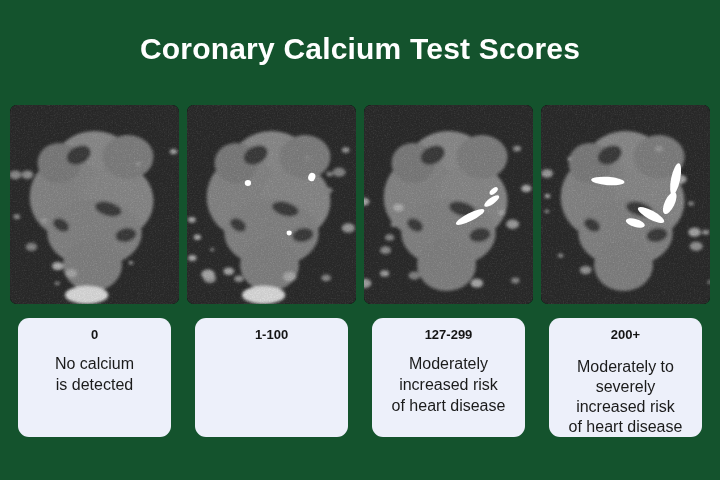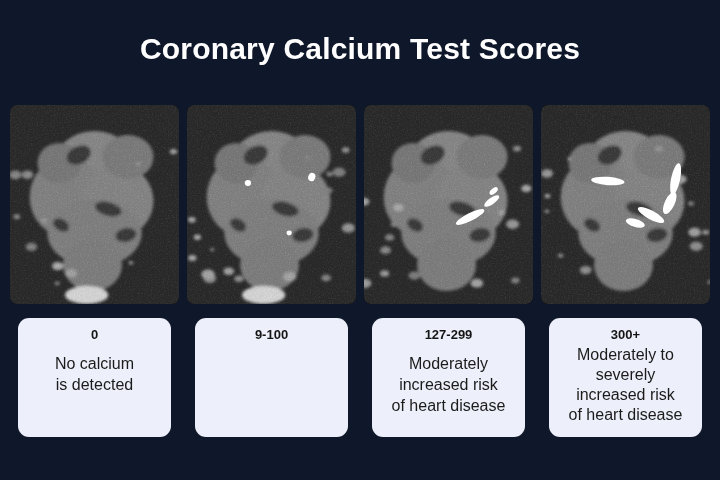--- a/index.html
+++ b/index.html
@@ -10,21 +10,21 @@
     width: 720px;
     height: 480px;
     overflow: hidden;
     font-family: "Liberation Sans", sans-serif;
     background: #4563f9;
   }
   #infographic {
     position: relative;
     width: 720px;
     height: 480px;
-    background: #0f172a;
+    background: #14532d;
     box-sizing: border-box;
   }
   #page-title {
     position: absolute;
     top: 34px;
     left: 0;
     width: 720px;
     text-align: center;
     color: #ffffff;
     font-size: 30px;
@@ -82,21 +82,21 @@
     line-height: 1.2;
   }
   .card-desc {
     margin-top: 10px;
     font-size: 16px;
     color: #1b1b1b;
     line-height: 1.32;
     white-space: pre-line;
   }
   .card-compact .card-desc {
-    margin-top: 2px;
+    margin-top: 14px;
     line-height: 1.26;
   }
 </style>
 </head>
 <body>
 
 <div id="infographic">
 
   <div id="page-title">Coronary Calcium Test Scores</div>
 
@@ -318,30 +318,30 @@
       </div>
     </div>
 
   <div id="card-row">
       <div class="score-card">
         <div class="card-range">0</div>
         <div class="card-desc">No calcium
 is detected</div>
       </div>
       <div class="score-card">
-        <div class="card-range">9-100</div>
+        <div class="card-range">1-100</div>
       </div>
       <div class="score-card">
         <div class="card-range">127-299</div>
         <div class="card-desc">Moderately
 increased risk
 of heart disease</div>
       </div>
       <div class="score-card card-compact">
-        <div class="card-range">300+</div>
+        <div class="card-range">200+</div>
         <div class="card-desc">Moderately to
 severely
 increased risk
 of heart disease</div>
       </div>
     </div>
 
 </div>
 
 </body></html>

